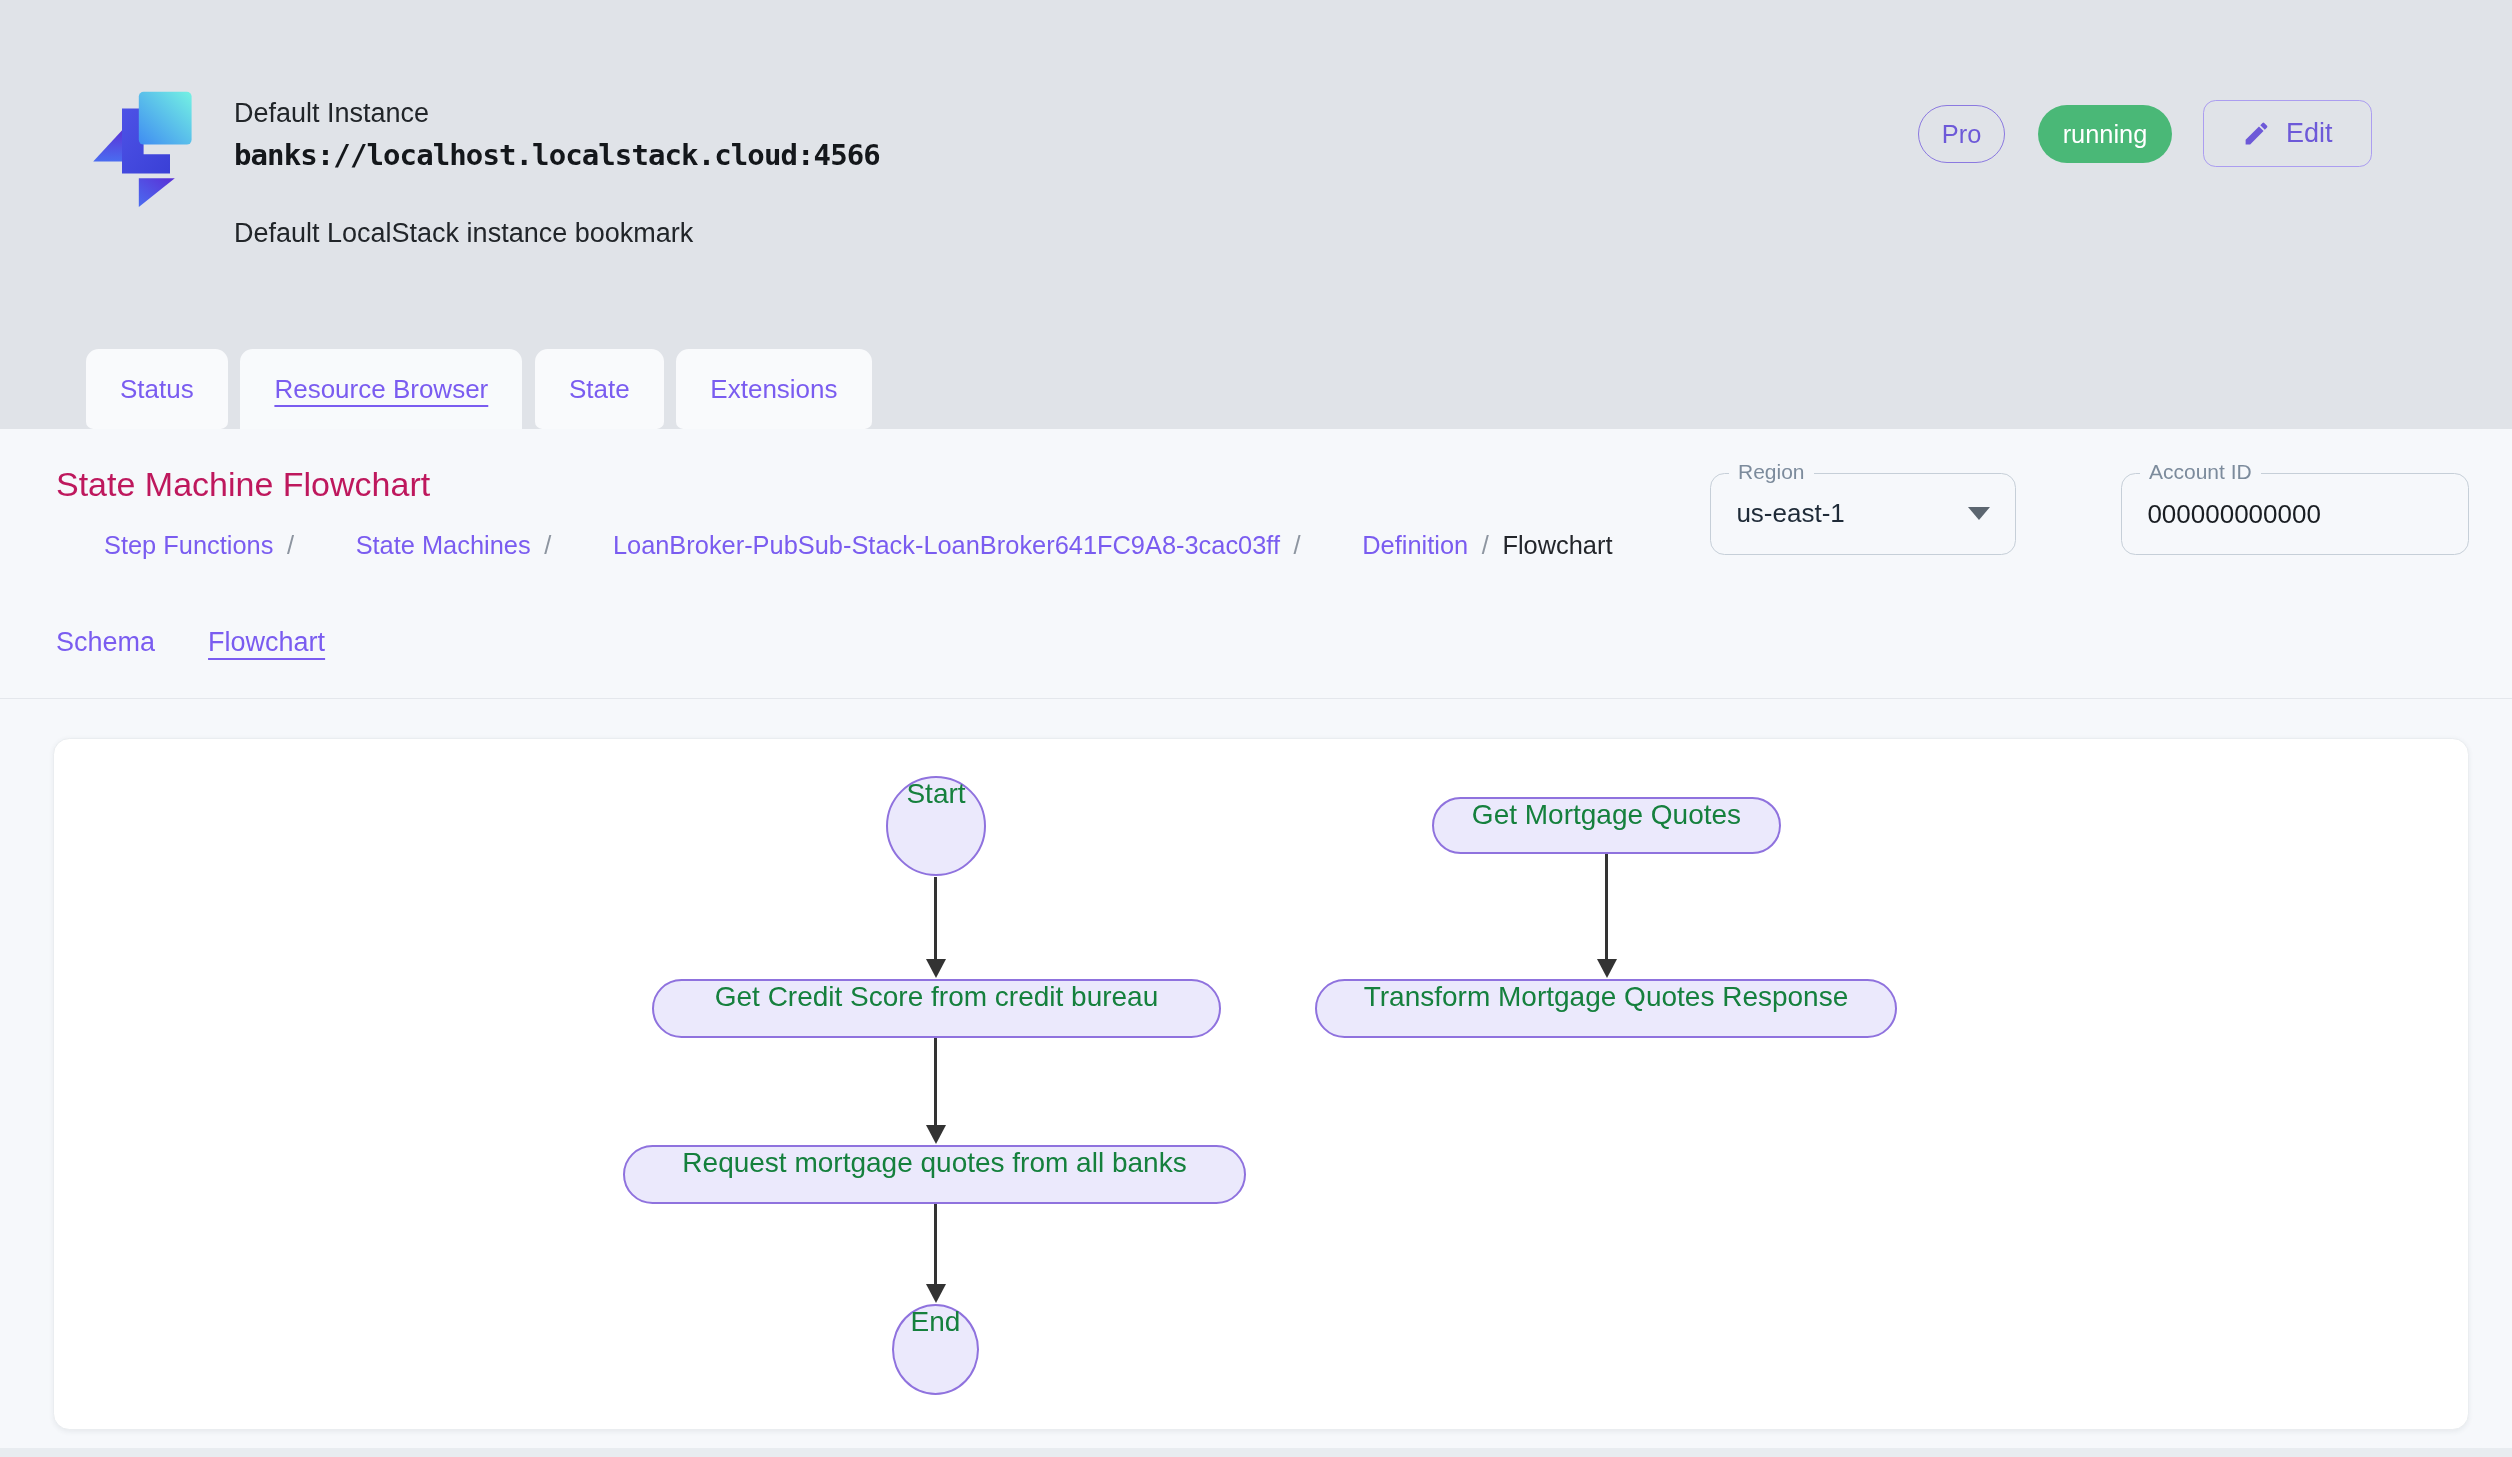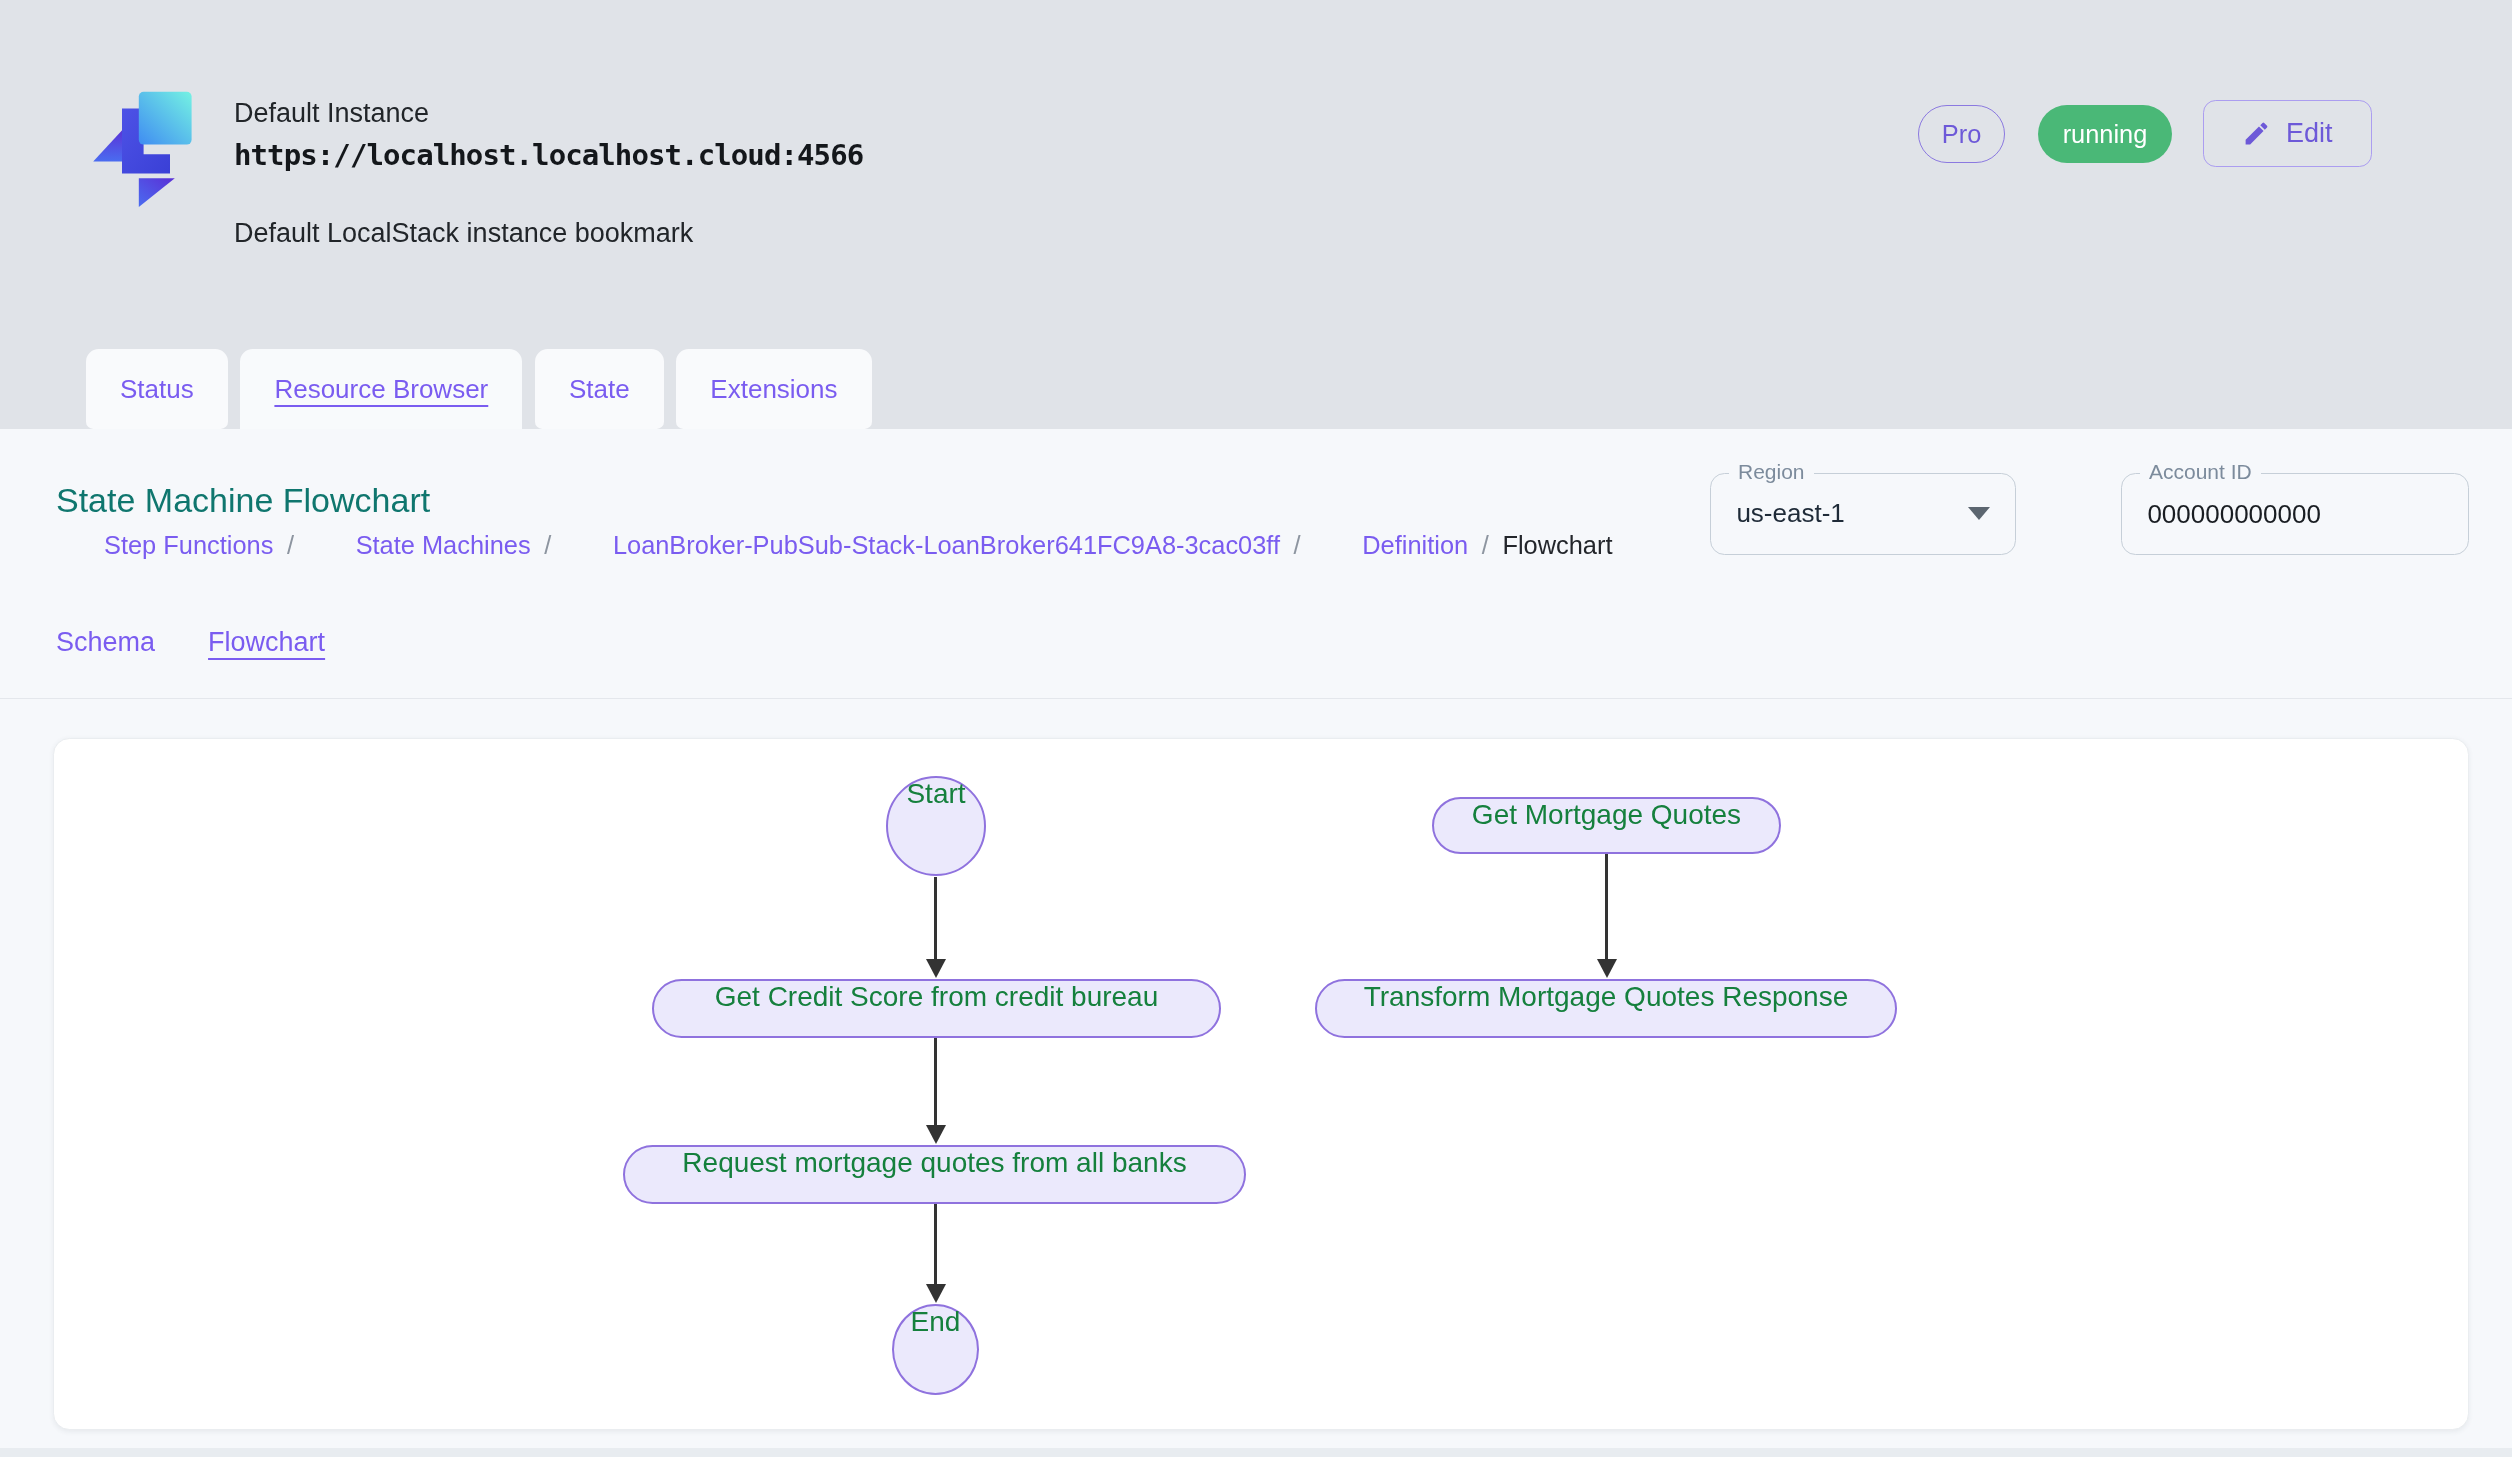--- a/index.html
+++ b/index.html
@@ -35,21 +35,21 @@
   
   .tabrow { position: absolute; left: 86px; top: 349px; display: flex; gap: 12.7px; height: 80px; }
   .tab { height: 80px; background: #f9fafc; border-radius: 12.7px 12.7px 7.3px 7.3px;
          display: flex; align-items: center; justify-content: center; padding: 16px 34px;
          color: #7a5cf0; font-size: 26px; cursor: pointer; }
   .tab.active { border-radius: 12.7px 12.7px 0 0; background: #f8fafc; }
   .tab.active .tab-label { text-decoration: underline; text-underline-offset: 7.3px; text-decoration-thickness: 1.8px; }
 
   
   .panel { position: absolute; left: 0; top: 429px; width: 2512px; height: 1028px; background: #f6f8fb; }
-  .page-title { position: absolute; left: 56px; top: 52px; font-size: 34px; font-weight: 500; color: #0f766e; }
+  .page-title { position: absolute; left: 56px; top: 36px; font-size: 34px; font-weight: 500; color: #be185d; }
   .breadcrumb { position: absolute; left: 56px; top: 102px; display: flex; gap: 13.6px; font-size: 25.4px; align-items: center; }
   .breadcrumb .crumb-link { color: #7a5cf0; cursor: pointer; margin-left: 48px; }
   .breadcrumb .crumb-current { color: #23262b; }
   .breadcrumb .sep { color: #8d95a0; }
 
   
   .field { position: absolute; top: 44px; height: 82px; border: 1.8px solid #c6cfd8; border-radius: 14.5px; }
   .field-label { position: absolute; top: -14.5px; left: 18px; background: #f6f8fb; padding: 0 9px;
                  font-size: 21px; color: #7c8b9c; }
   .region-field { left: 1710px; width: 306px; cursor: pointer; }
@@ -125,21 +125,21 @@
           <stop offset="1" stop-color="#4a6cf0"></stop>
       </linearGradient>
     </defs>
     <polygon points="6,62 32,62 32,34" fill="url(#gT1)"></polygon>
     <path d="M30 18 h18 v38 h22 v16 h-40 z" fill="url(#gL)"></path>
     <rect x="44" y="4" width="44" height="44" rx="4" fill="url(#gSq)"></rect>
     <polygon points="44,76 74,76 44,100" fill="url(#gT2)"></polygon>
   </svg>
 </div>
 <div class="instance-name">Default Instance</div>
-<div class="instance-url">https://localhost.localhost.cloud:4566</div>
+<div class="instance-url">banks://localhost.localstack.cloud:4566</div>
 <div class="instance-desc">Default LocalStack instance bookmark</div>
 
 <div class="chip pro-chip">
   <span>Pro</span>
 </div>
 <div class="chip running-chip">
   <span>running</span>
 </div>
 <button class="edit-btn">
   <svg viewBox="0 0 24 24">

